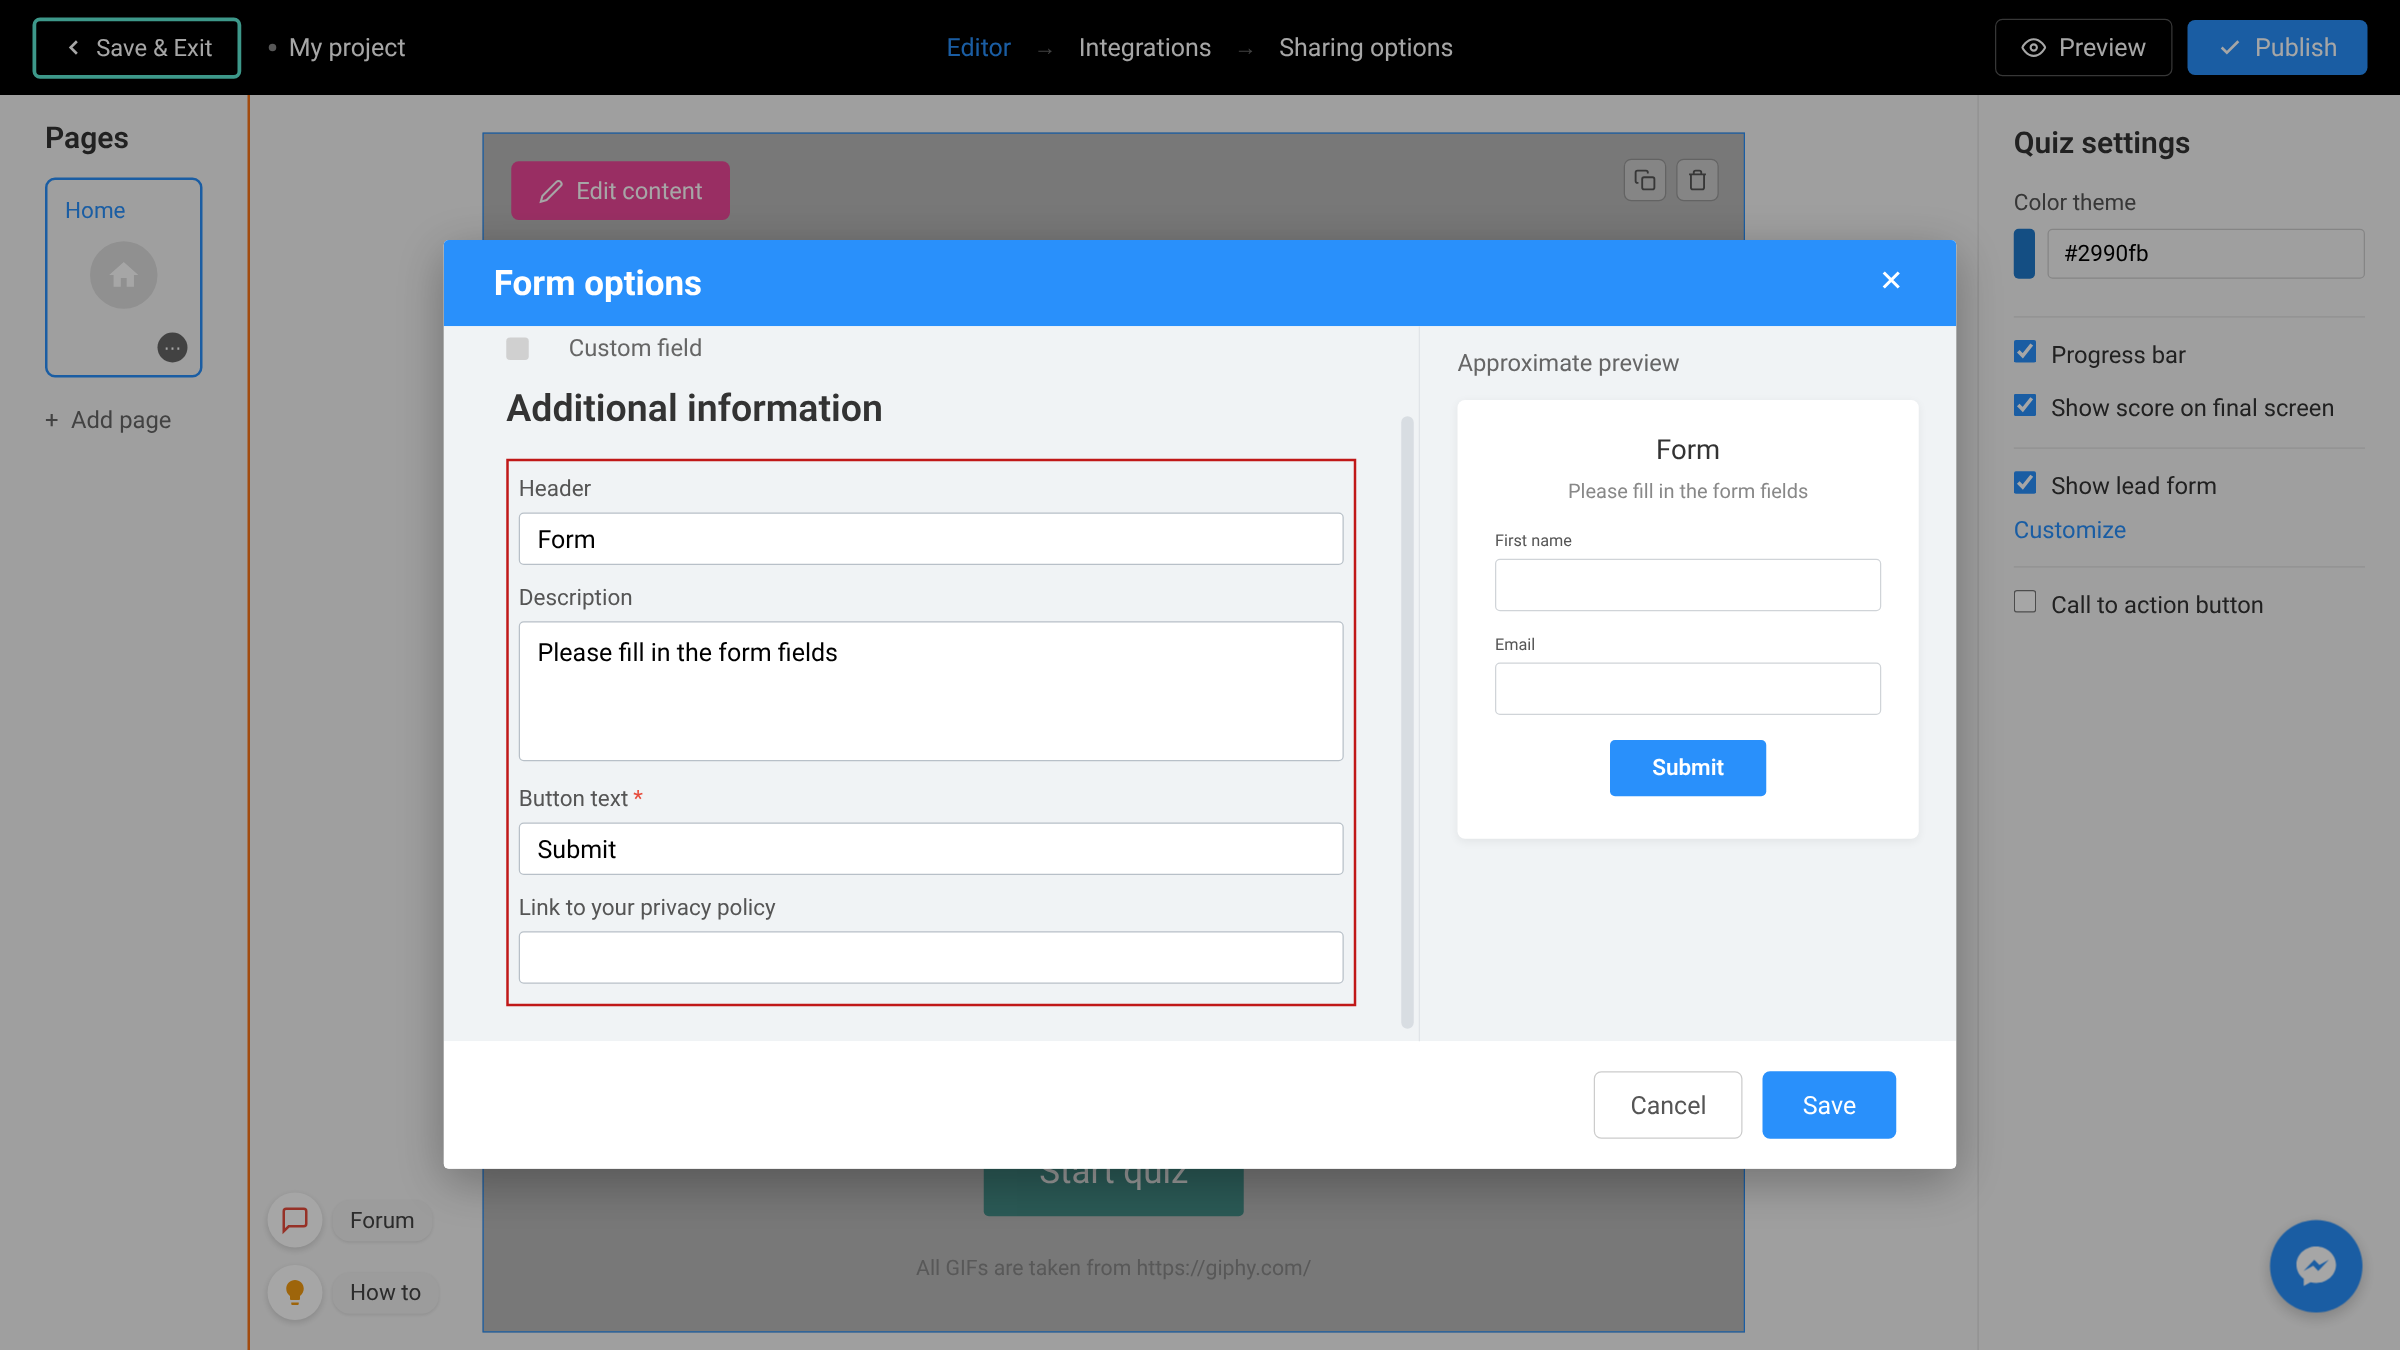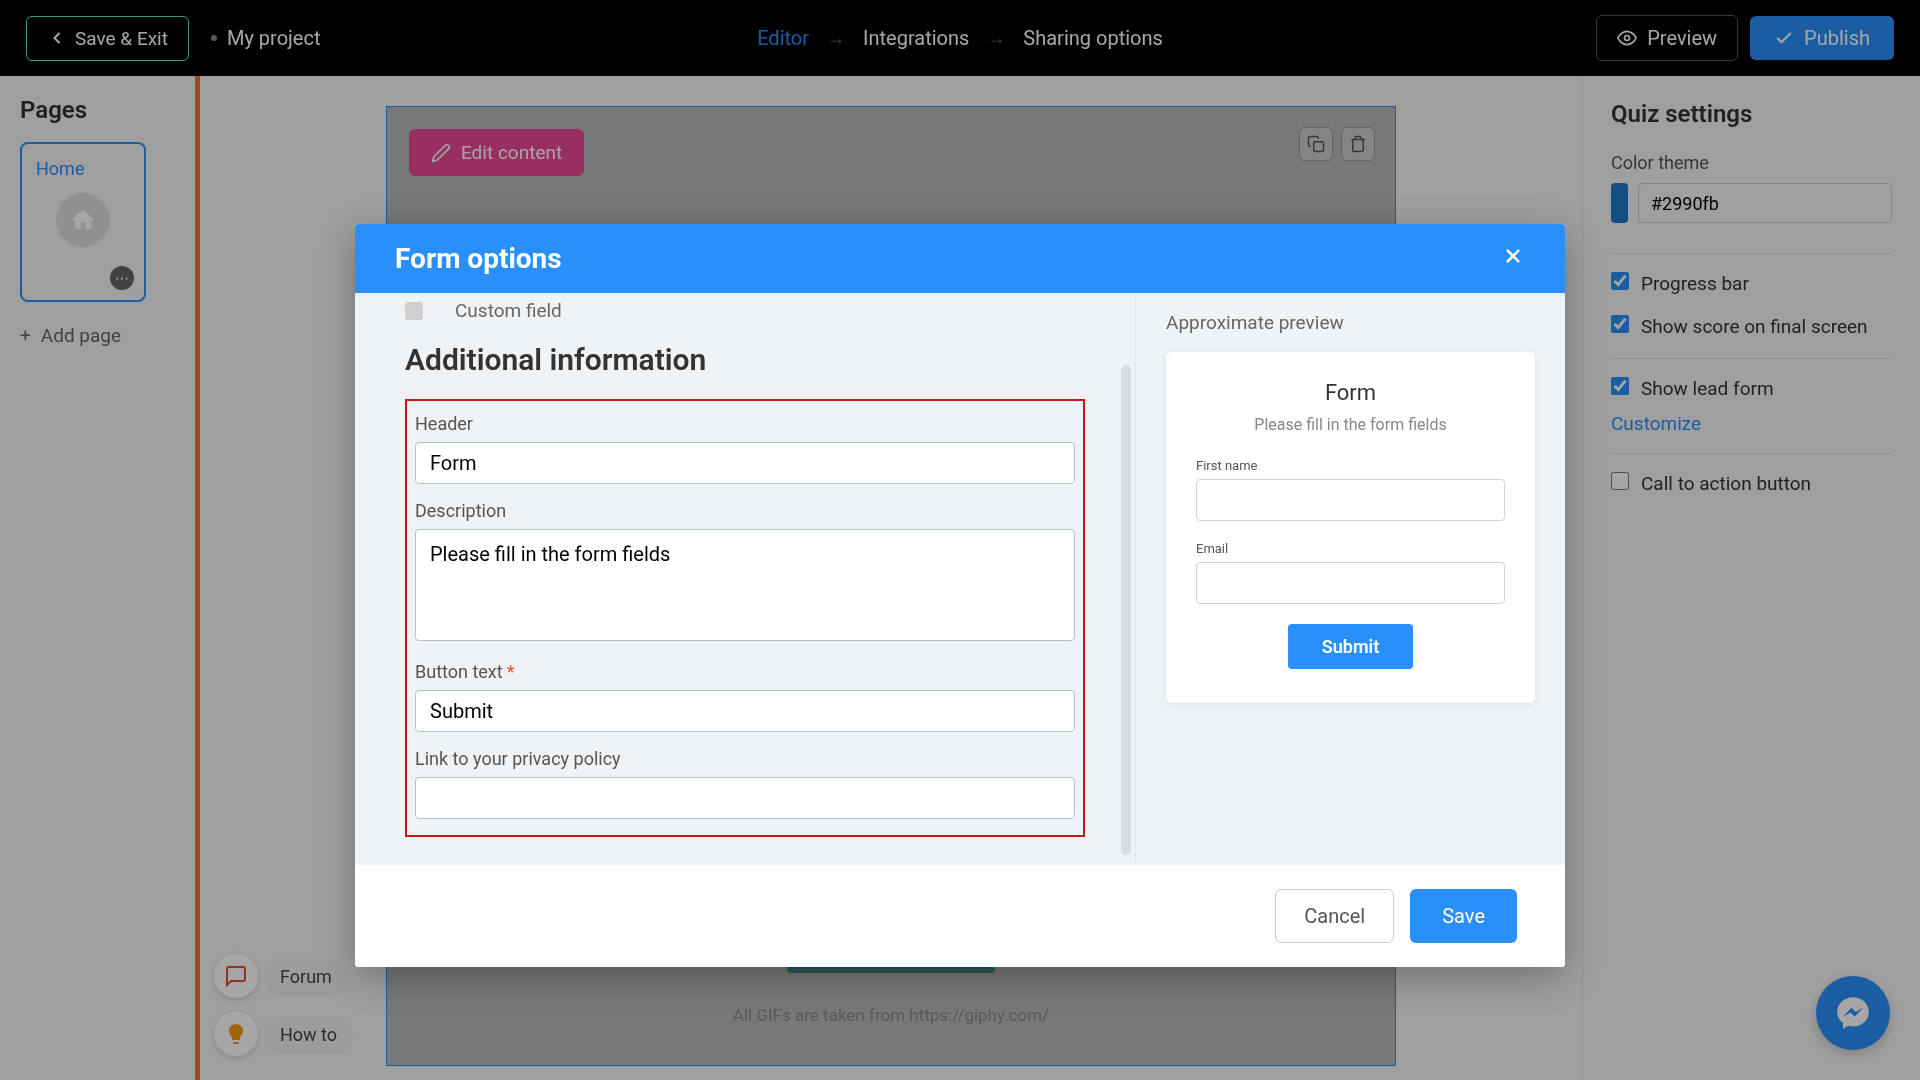--- a/index.html
+++ b/index.html
@@ -1,36 +1,36 @@
 <!DOCTYPE html>
 <html><head>
   <meta charset="utf-8">
   <style>
     * { margin: 0; padding: 0; box-sizing: border-box; font-family: -apple-system, BlinkMacSystemFont, 'Segoe UI', Roboto, sans-serif; }
     body { width: 1920px; height: 1080px; overflow: hidden; background: #f5f5f5; position: relative; }
     
     
     .top-header { height: 76px; background: #000; display: flex; align-items: center; padding: 0 26px; justify-content: space-between; }
     .header-left { display: flex; align-items: center; gap: 22px; }
-    .save-exit-btn { border: 1px solid #5eead4; background: transparent; color: #fff; padding: 10px 20px; border-radius: 6px; font-size: 19px; display: flex; align-items: center; gap: 8px; cursor: pointer; }
+    .save-exit-btn { border: 3px solid #5eead4; background: transparent; color: #fff; padding: 10px 20px; border-radius: 6px; font-size: 19px; display: flex; align-items: center; gap: 8px; cursor: pointer; }
     .project-name { color: #fff; font-size: 20px; display: flex; align-items: center; gap: 10px; }
     .dot { width: 6px; height: 6px; background: #888; border-radius: 50%; }
     .header-center { display: flex; align-items: center; gap: 18px; position: absolute; left: 50%; transform: translateX(-50%); }
     .nav-item { color: #fff; font-size: 20px; }
     .nav-item.active { color: #2990fb; }
     .nav-arrow { color: #666; font-size: 18px; }
     .header-right { display: flex; align-items: center; gap: 12px; }
     .preview-btn { border: 1px solid #555; background: transparent; color: #fff; padding: 10px 20px; border-radius: 6px; font-size: 20px; display: flex; align-items: center; gap: 10px; cursor: pointer; }
     .publish-btn { background: #2990fb; border: none; color: #fff; padding: 10px 24px; border-radius: 6px; font-size: 20px; display: flex; align-items: center; gap: 10px; cursor: pointer; }
     
     
     .main-layout { display: flex; height: calc(100% - 76px); }
     
     
-    .left-sidebar { width: 200px; border-right: 5px solid #f97316; padding: 20px 20px; background: #f5f5f5; }
+    .left-sidebar { width: 200px; border-right: 2px solid #f97316; padding: 20px 36px; background: #f5f5f5; }
     .sidebar-title { font-size: 24px; font-weight: 600; color: #333; margin-bottom: 18px; }
     .page-card { width: 126px; height: 160px; border: 2px solid #2990fb; border-radius: 8px; padding: 14px; position: relative; cursor: pointer; }
     .page-card-title { color: #2990fb; font-size: 18px; }
     .page-card-icon { width: 54px; height: 54px; background: #ddd; border-radius: 50%; display: flex; align-items: center; justify-content: center; margin: 14px auto 0; }
     .home-icon { width: 28px; height: 28px; fill: #fff; }
     .page-menu { position: absolute; bottom: 10px; right: 10px; width: 24px; height: 24px; background: #666; border-radius: 50%; display: flex; align-items: center; justify-content: center; color: #fff; font-size: 14px; }
     .add-page { display: flex; align-items: center; gap: 10px; color: #666; font-size: 19px; margin-top: 22px; cursor: pointer; }
     
     
     .canvas-area { flex: 1; padding: 30px; position: relative; }
@@ -59,21 +59,21 @@
     .floating-btns { position: absolute; left: 214px; bottom: 24px; display: flex; flex-direction: column; gap: 14px; }
     .float-btn { display: flex; align-items: center; gap: 8px; }
     .float-icon { width: 44px; height: 44px; background: #fff; border-radius: 50%; display: flex; align-items: center; justify-content: center; box-shadow: 0 2px 6px rgba(0,0,0,0.15); }
     .float-label { background: #f0f0f0; padding: 6px 14px; border-radius: 14px; font-size: 18px; color: #444; box-shadow: 0 1px 3px rgba(0,0,0,0.1); }
     
     
     .messenger-btn { position: fixed; bottom: 30px; right: 30px; width: 74px; height: 74px; background: #2990fb; border-radius: 50%; display: flex; align-items: center; justify-content: center; box-shadow: 0 4px 12px rgba(0,0,0,0.2); cursor: pointer; }
     
     
     .modal-overlay { position: fixed; inset: 0; background: rgba(0,0,0,0.35); z-index: 100; display: flex; align-items: flex-start; justify-content: center; padding-top: 192px; }
-    .modal { width: 1210px; background: #fff; border-radius: 4px; overflow: hidden; box-shadow: 0 10px 40px rgba(0,0,0,0.3); margin-top: 32px; }
+    .modal { width: 1210px; background: #fff; border-radius: 4px; overflow: hidden; box-shadow: 0 10px 40px rgba(0,0,0,0.3); }
     .modal-header { background: #2990fb; color: #fff; padding: 18px 40px; display: flex; align-items: center; justify-content: space-between; }
     .modal-title { font-size: 28px; font-weight: 700; }
     .modal-close { cursor: pointer; font-size: 28px; color: #fff; }
     .modal-body { display: flex; background: #f0f3f5; }
     .modal-left { flex: 1; padding: 0 50px 28px; position: relative; }
     .custom-field-row { display: flex; align-items: center; gap: 32px; padding: 6px 0 20px; }
     .cf-checkbox { width: 18px; height: 18px; background: #d0d0d0; border-radius: 3px; }
     .cf-label { font-size: 19px; color: #666; }
     .section-title { font-size: 30px; font-weight: 600; color: #333; margin-bottom: 22px; }
     .red-box { border: 2px solid #c01818; padding: 12px 8px 16px; }

